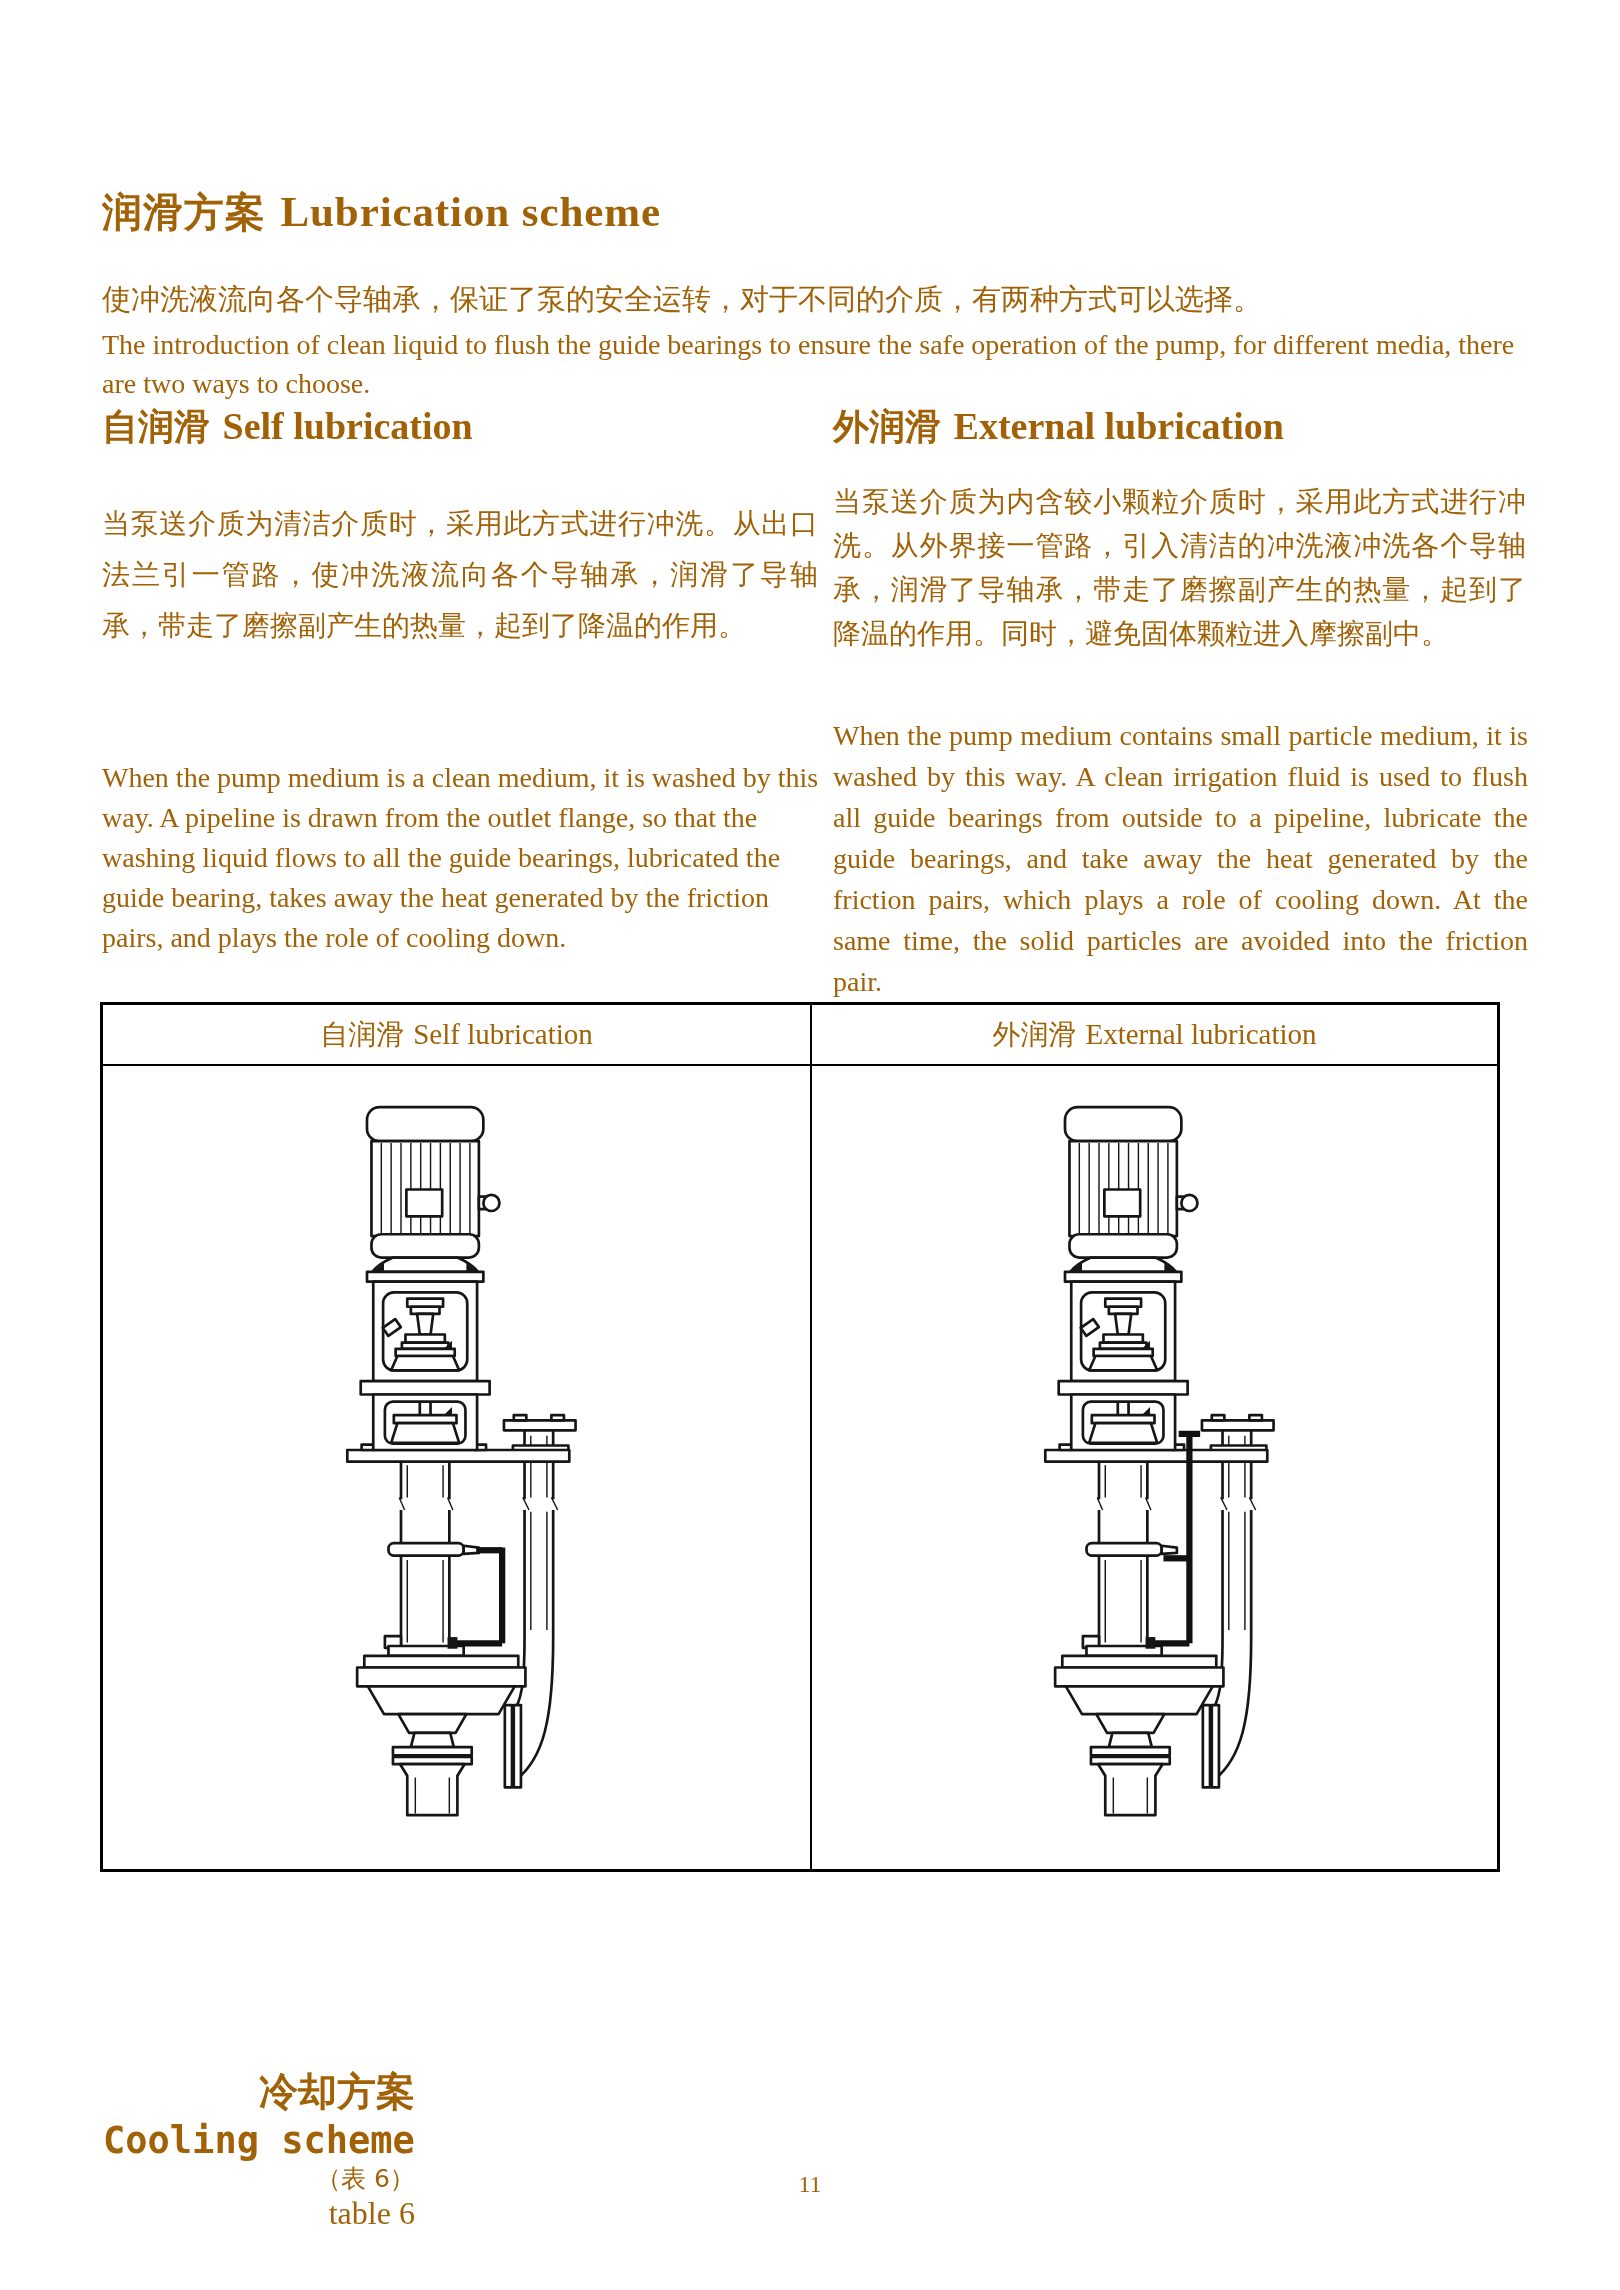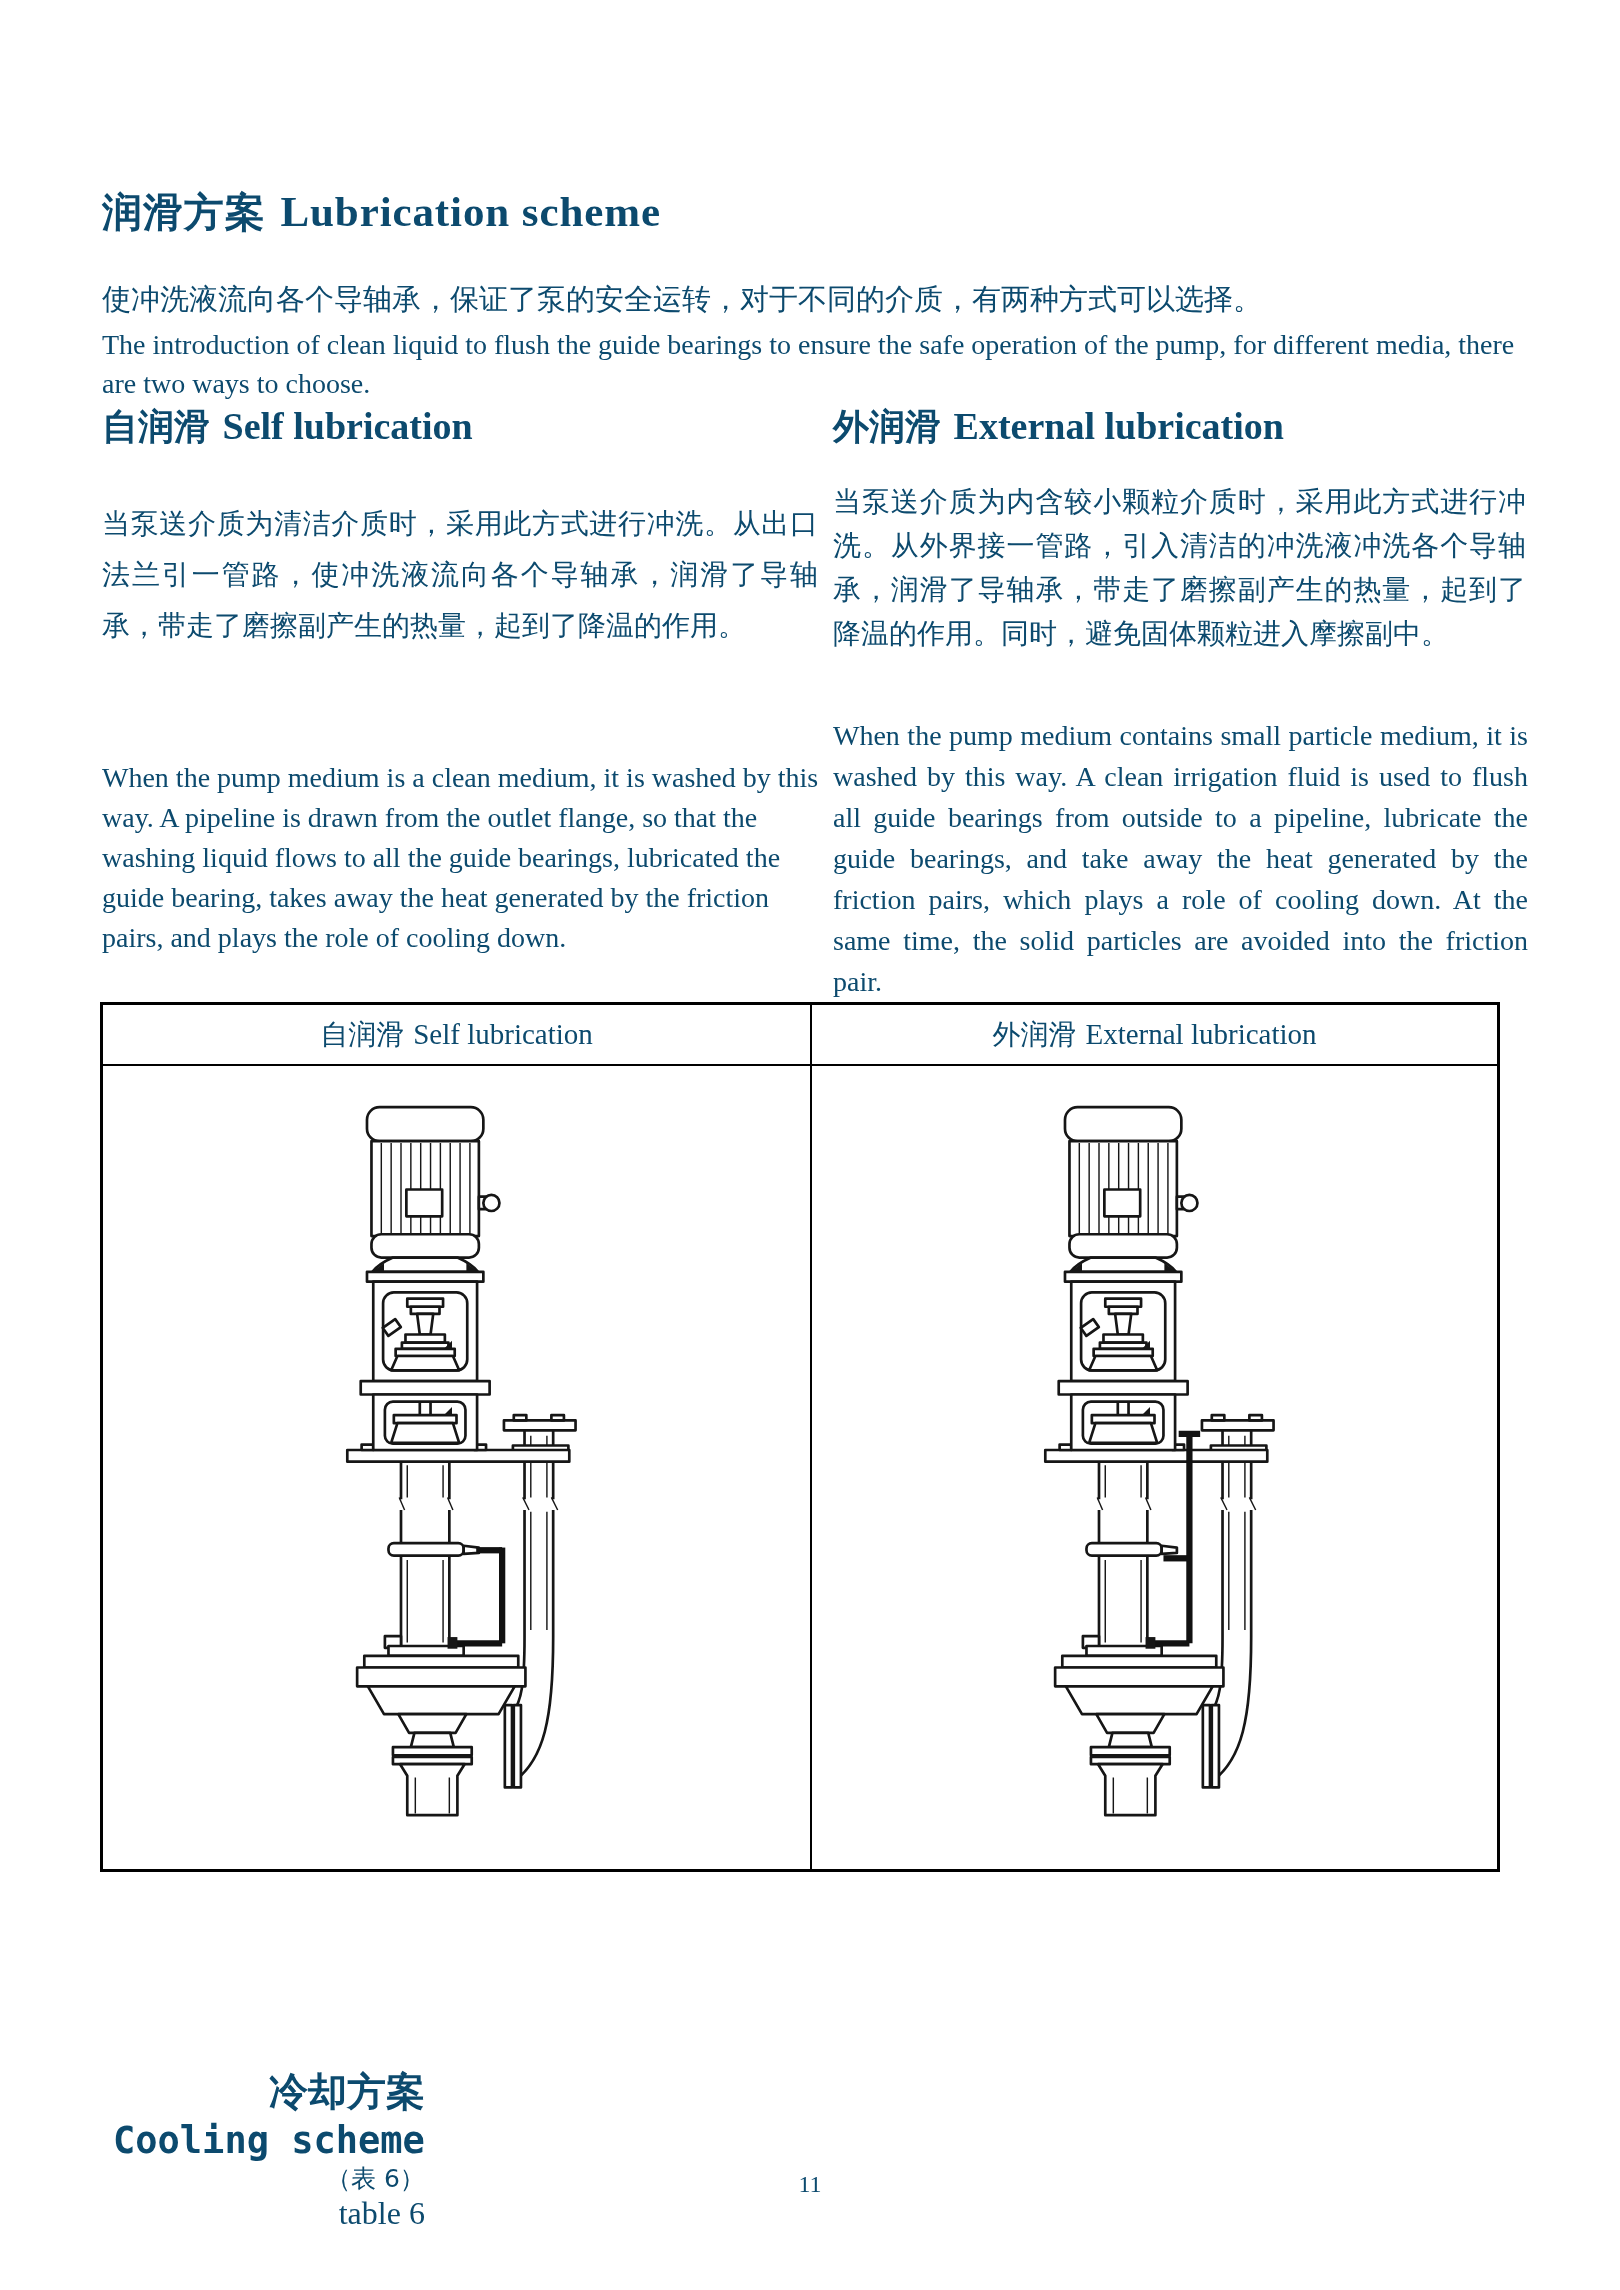--- a/index.html
+++ b/index.html
@@ -1,18 +1,18 @@
 <!DOCTYPE html>
 <html style="font-size:14.3px"><head>
 <meta charset="utf-8">
 <style>
   html,body{margin:0;padding:0;background:#e8e8e8;}
   .page{
     position:relative; width:1620px; height:2291px; background:#ffffff;
-    font-family:"DejaVu Sans","Liberation Sans",sans-serif; color:#0c4a6e;
+    font-family:"DejaVu Sans","Liberation Sans",sans-serif; color:#a16207;
     overflow:hidden; margin:0 auto;
   }
   .abs{position:absolute;}
 
   
   #main-title{left:102px; top:158px; font-size:40px; font-weight:bold; letter-spacing:0.9px; white-space:nowrap;}
   #main-title .en{font-family:"Liberation Serif","DejaVu Serif",serif; font-size:43px;}
 
   
   #intro{left:102px; top:278px; width:1429px;}
@@ -42,21 +42,21 @@
   }
   .th{border-bottom:2.7px solid #000; display:flex; align-items:center; justify-content:center;
       font-size:28px; gap:9px;}
   .th .en{font-family:"Liberation Serif","DejaVu Serif",serif; font-size:29px;}
   .c1{border-right:2.7px solid #000;}
   .td{display:flex; align-items:flex-start; justify-content:center; padding-top:34px;}
 
   
   #cooling{left:102px; top:2065px; display:flex; align-items:flex-end; white-space:nowrap;flex-direction:column;}
   #cooling .zh{font-size:39px; font-weight:bold;}
-  #cooling .en{font-family:"DejaVu Sans Mono","Liberation Mono",monospace; font-size:37px; font-weight:bold; margin-left:11px;}
+  #cooling .en{font-family:"DejaVu Sans Mono","Liberation Mono",monospace; font-size:37px; font-weight:bold; margin-left:1px;}
   #cooling .ref-zh{font-size:25px; margin-left:23px;}
   #cooling .ref-en{font-family:"Liberation Serif","DejaVu Serif",serif; font-size:32px; margin-left:3.6px;}
 
   #page-number{left:0; top:2171px; width:100%; text-align:center; font-size:24px;
                font-family:"Liberation Serif","DejaVu Serif",serif;}
 
   svg .ln{fill:#ffffff; stroke:#161616; stroke-width:3; stroke-linejoin:round;}
   svg .wire{fill:none; stroke:#161616; stroke-width:3;}
   svg .thin{fill:none; stroke:#161616; stroke-width:1.6;}
   svg .dark{fill:none; stroke:#111111; stroke-width:7;}

